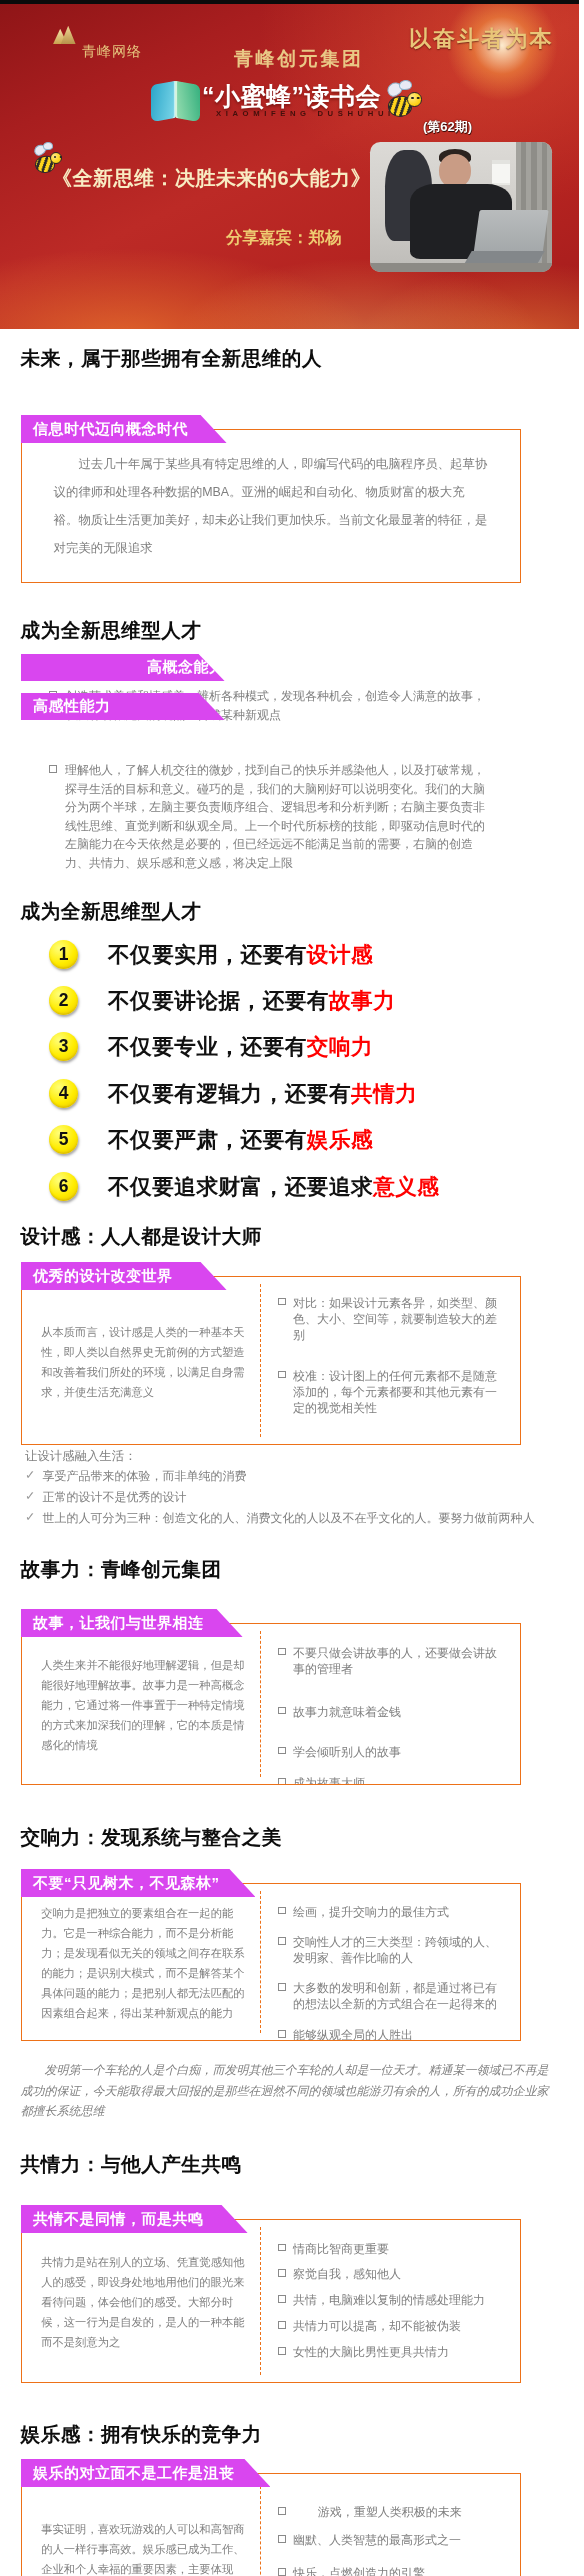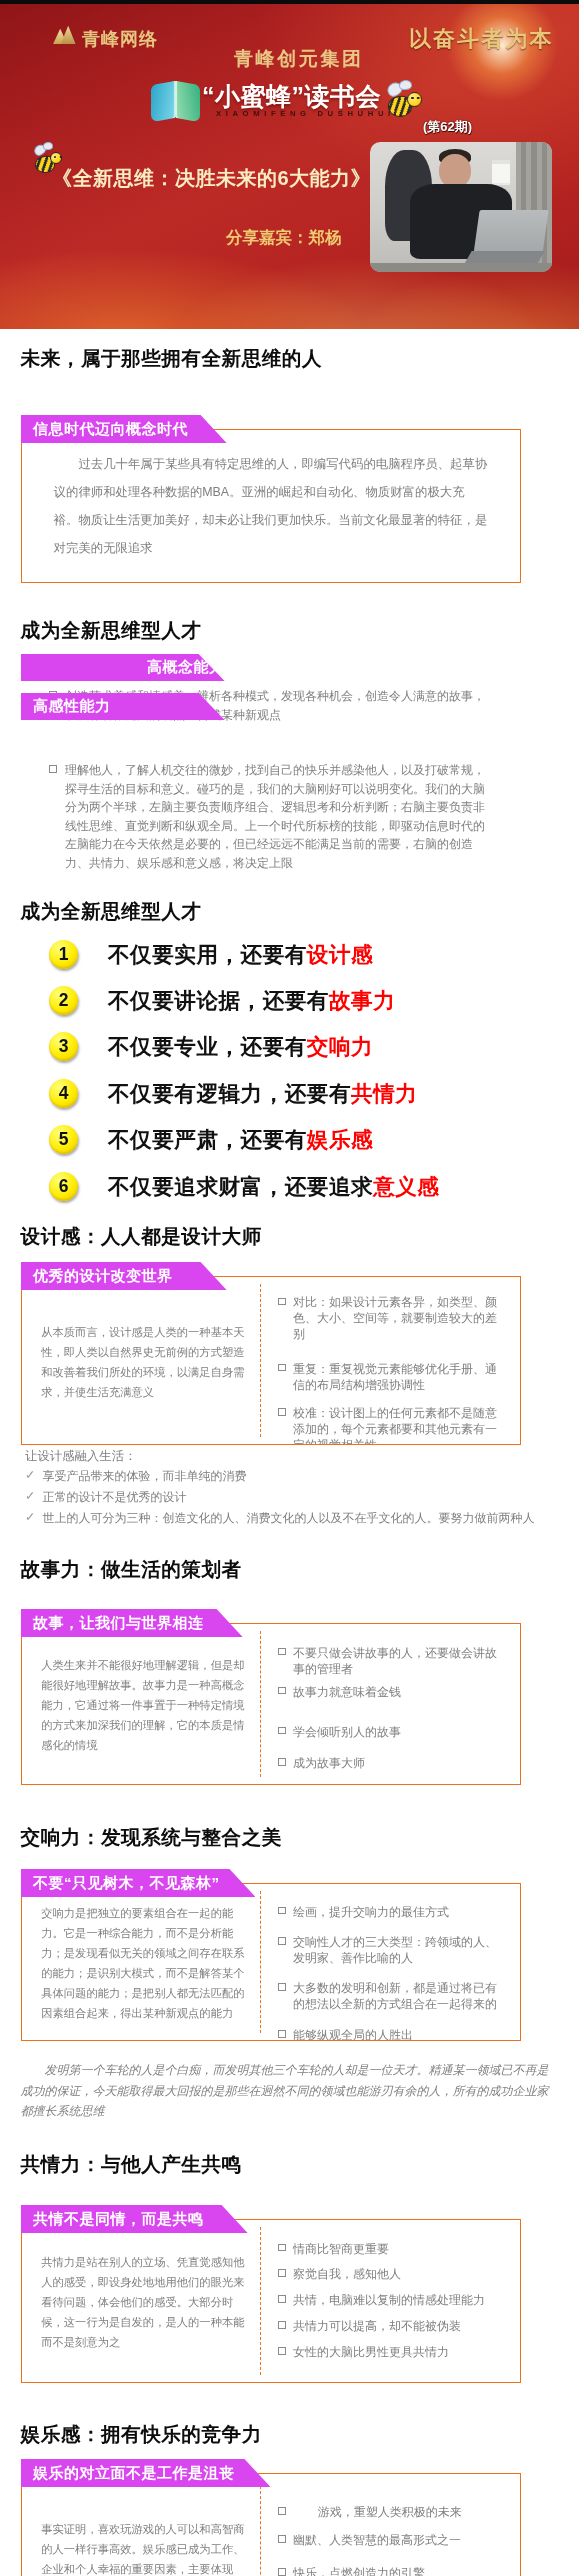--- a/index.html
+++ b/index.html
@@ -28,21 +28,21 @@
   .arc1 { left:-62px; top:170px; width:392px; height:237px; border-bottom-color:rgba(255,215,130,.55); transform:rotate(6deg); }
   .arc2 { left:20.6px; top:134px; width:505px; height:319px; border-bottom-color:rgba(255,230,170,.35); transform:rotate(-3deg); }
   .arc3 { left:-31px; top:77px; width:216px; height:319px; border-bottom-color:rgba(255,200,120,.4); transform:rotate(24deg); }
   .flare { position:absolute; left:443px; top:-5.2px; width:118px; height:103px;
     background:radial-gradient(circle at 50% 45%, rgba(255,245,215,.95), rgba(255,170,70,.45) 35%, transparent 68%); }
 
   .mlogo { position:absolute; width:23px; height:18.5px; }
   .mlogo i { position:absolute; bottom:0; display:block; }
   .mlogo .m1 { left:0; width:14.4px; height:15.5px; background:linear-gradient(180deg,#f6e3ac,#c9a24e); clip-path:polygon(50% 0,100% 100%,0 100%); }
   .mlogo .m2 { left:7.7px; width:15px; height:18.5px; background:linear-gradient(180deg,#efd695,#b8924a); clip-path:polygon(50% 0,100% 100%,0 100%); }
-  .logo-text { color:#e6c77f; font-size:18px; font-weight:bold; letter-spacing:1px; }
+  .logo-text { color:#e6c77f; font-size:14px; font-weight:normal; letter-spacing:1px;margin-top:16px; }
 
   .slogan { color:#e9c678; font-size:22px; font-weight:bold; letter-spacing:2.1px;
     text-shadow:0 1px 1.5px rgba(60,10,5,.6); font-family:"Liberation Serif","DejaVu Serif",serif; }
   .company { color:#e9c886; font-size:19px; font-weight:bold; letter-spacing:2.6px; }
   .club-title { color:#ffffff; font-size:25px; font-weight:bold; letter-spacing:0.5px;
     text-shadow:0 1.5px 2.6px rgba(80,10,5,.5); }
   .club-sub { color:#43100c; font-size:7.7px; font-weight:bold; letter-spacing:4.6px; }
   .issue { color:#ffffff; font-size:13px; font-weight:bold; text-shadow:0 0 1.5px #3a0c08,0.5px 0.5px 0 #3a0c08; }
   .book-title { color:#f8ecc3; font-size:20px; font-weight:bold; letter-spacing:0.5px; }
   .guest { color:#eecb71; font-size:16.5px; font-weight:bold; }
@@ -238,27 +238,23 @@
 
 <div class="card" style="top:1262px; height:183px;">
   <div class="tab" style="min-width:206px;"><span>优秀的设计改变世界</span></div>
   <div class="card-body">
     <div class="cols">
       <div class="col-left">
           <p>从本质而言，设计感是人类的一种基本天性，即人类以自然界史无前例的方式塑造和改善着我们所处的环境，以满足自身需求，并使生活充满意义</p>
         </div>
       <div class="vdash"></div>
       <div class="col-right" style="padding-top:17.5px;">
-        <div class="brow" style="margin-bottom:18px;font-family:Liberation Mono, monospace;">
+        <div class="brow" style="margin-bottom:25px;">
             <span class="sq"></span>
             <span>对比：如果设计元素各异，如类型、颜色、大小、空间等，就要制造较大的差别</span>
-          </div>
-        <div class="brow" style="margin-bottom:12.4px;">
-            <span class="sq"></span>
-            <span>重复：重复视觉元素能够优化手册、通信的布局结构增强协调性</span>
           </div>
         <div class="brow" style="margin-bottom:12.4px;">
             <span class="sq"></span>
             <span>校准：设计图上的任何元素都不是随意添加的，每个元素都要和其他元素有一定的视觉相关性</span>
           </div>
 
       </div>
     </div>
   </div>
 </div>
@@ -270,32 +266,32 @@
   </div>
 <div class="crow" style="top:1490px;">
     <span class="ck">✓</span>
     <span>正常的设计不是优秀的设计</span>
   </div>
 <div class="crow" style="top:1511px;">
     <span class="ck">✓</span>
     <span>世上的人可分为三种：创造文化的人、消费文化的人以及不在乎文化的人。要努力做前两种人</span>
   </div>
 
-<div class="sec-h" style="top:1556px;">故事力：做生活的策划者</div>
+<div class="sec-h" style="top:1556px;">故事力：青峰创元集团</div>
 
 <div class="card" style="top:1609px; height:176px;">
   <div class="tab" style="min-width:222px;"><span>故事，让我们与世界相连</span></div>
   <div class="card-body">
     <div class="cols">
       <div class="col-left">
           <p>人类生来并不能很好地理解逻辑，但是却能很好地理解故事。故事力是一种高概念能力，它通过将一件事置于一种特定情境的方式来加深我们的理解，它的本质是情感化的情境</p>
         </div>
       <div class="vdash"></div>
       <div class="col-right" style="padding-top:20.6px;">
-        <div class="brow" style="margin-bottom:7px;">
+        <div class="brow" style="margin-bottom:27px;">
             <span class="sq"></span>
             <span>不要只做会讲故事的人，还要做会讲故事的管理者</span>
           </div>
         <div class="brow" style="margin-bottom:24px;">
             <span class="sq"></span>
             <span>故事力就意味着金钱</span>
           </div>
         <div class="brow" style="margin-bottom:15.5px;">
             <span class="sq"></span>
             <span>学会倾听别人的故事</span>

